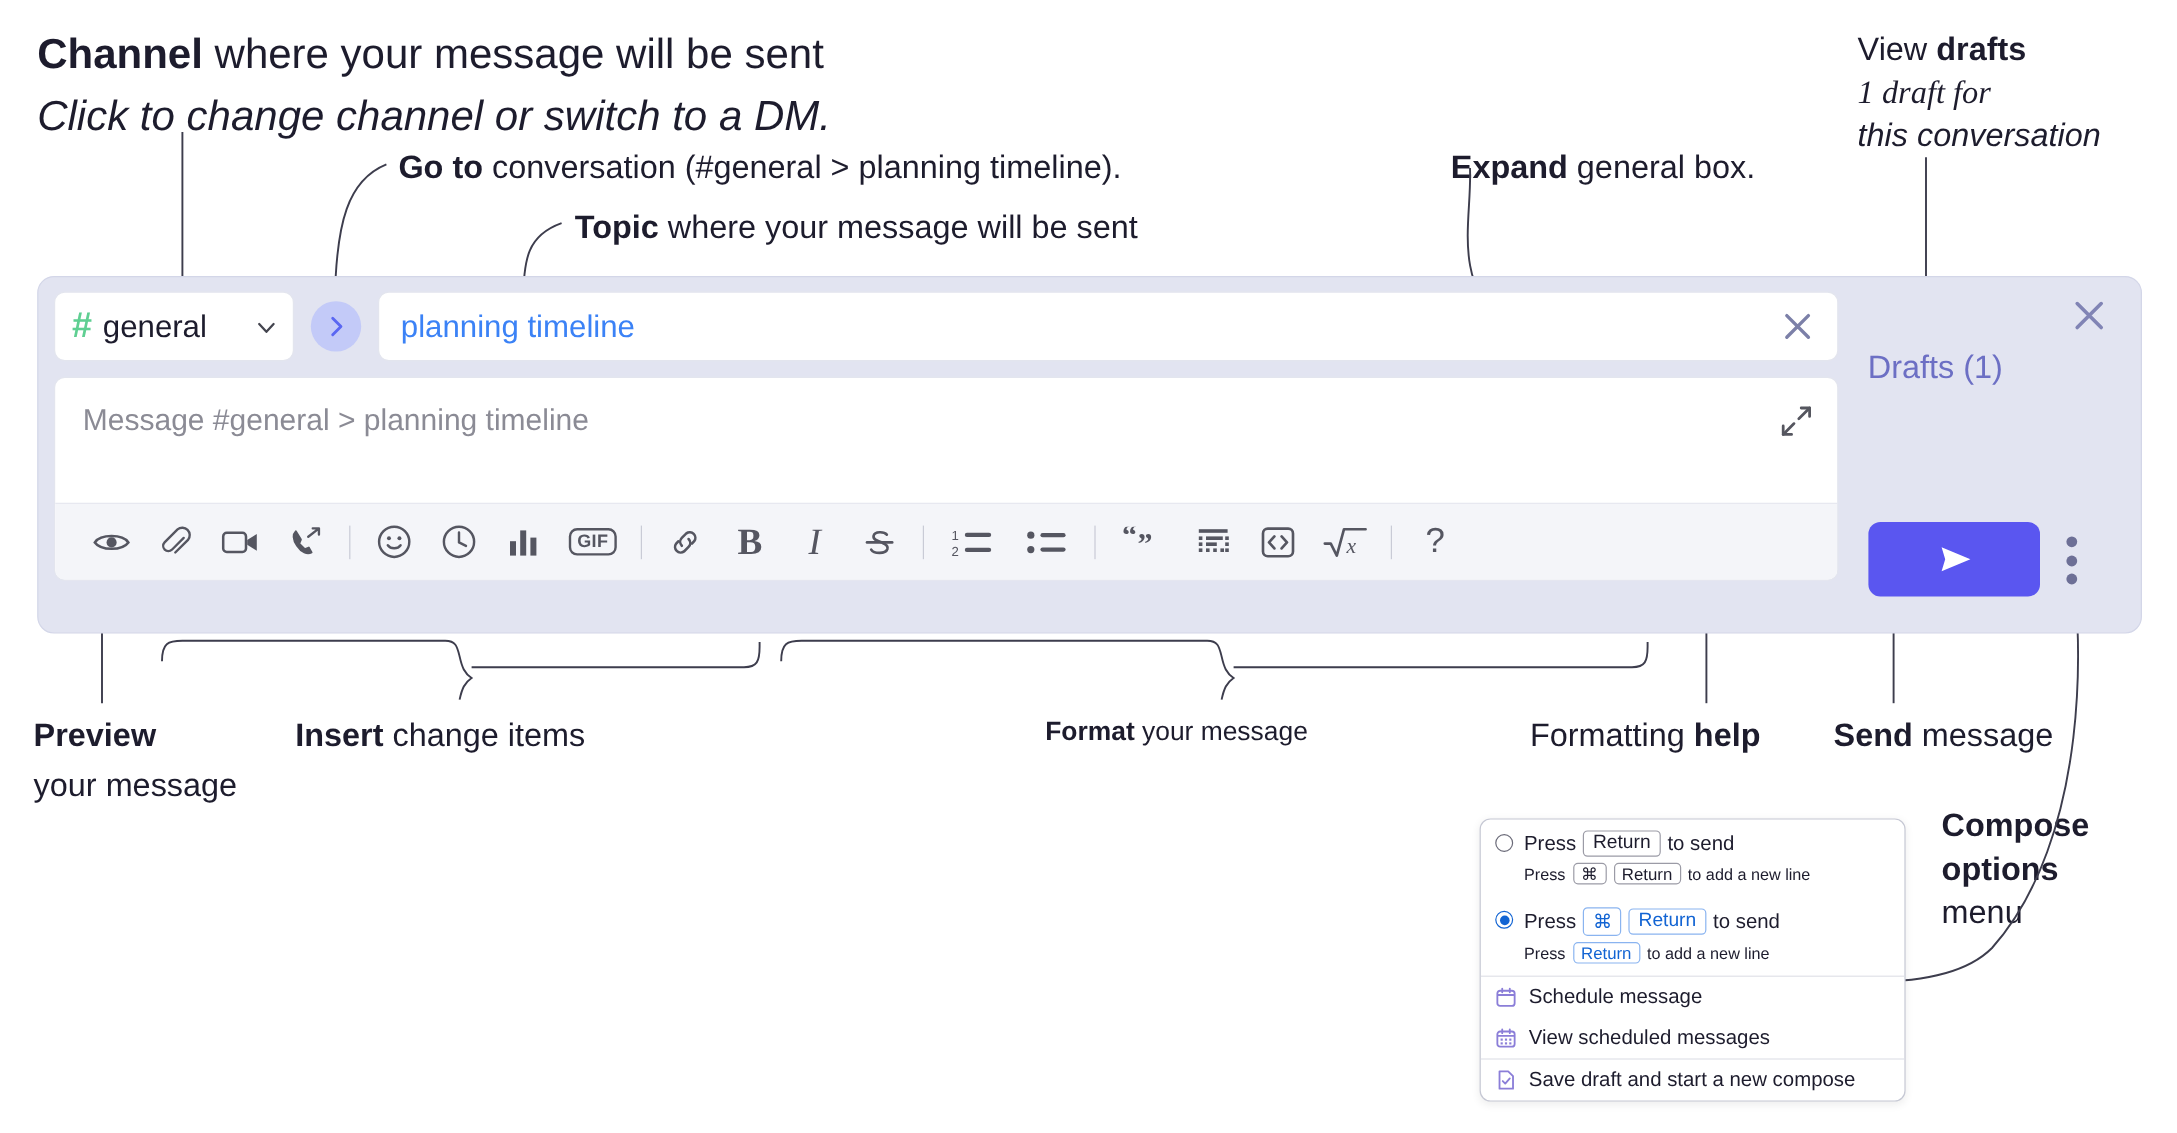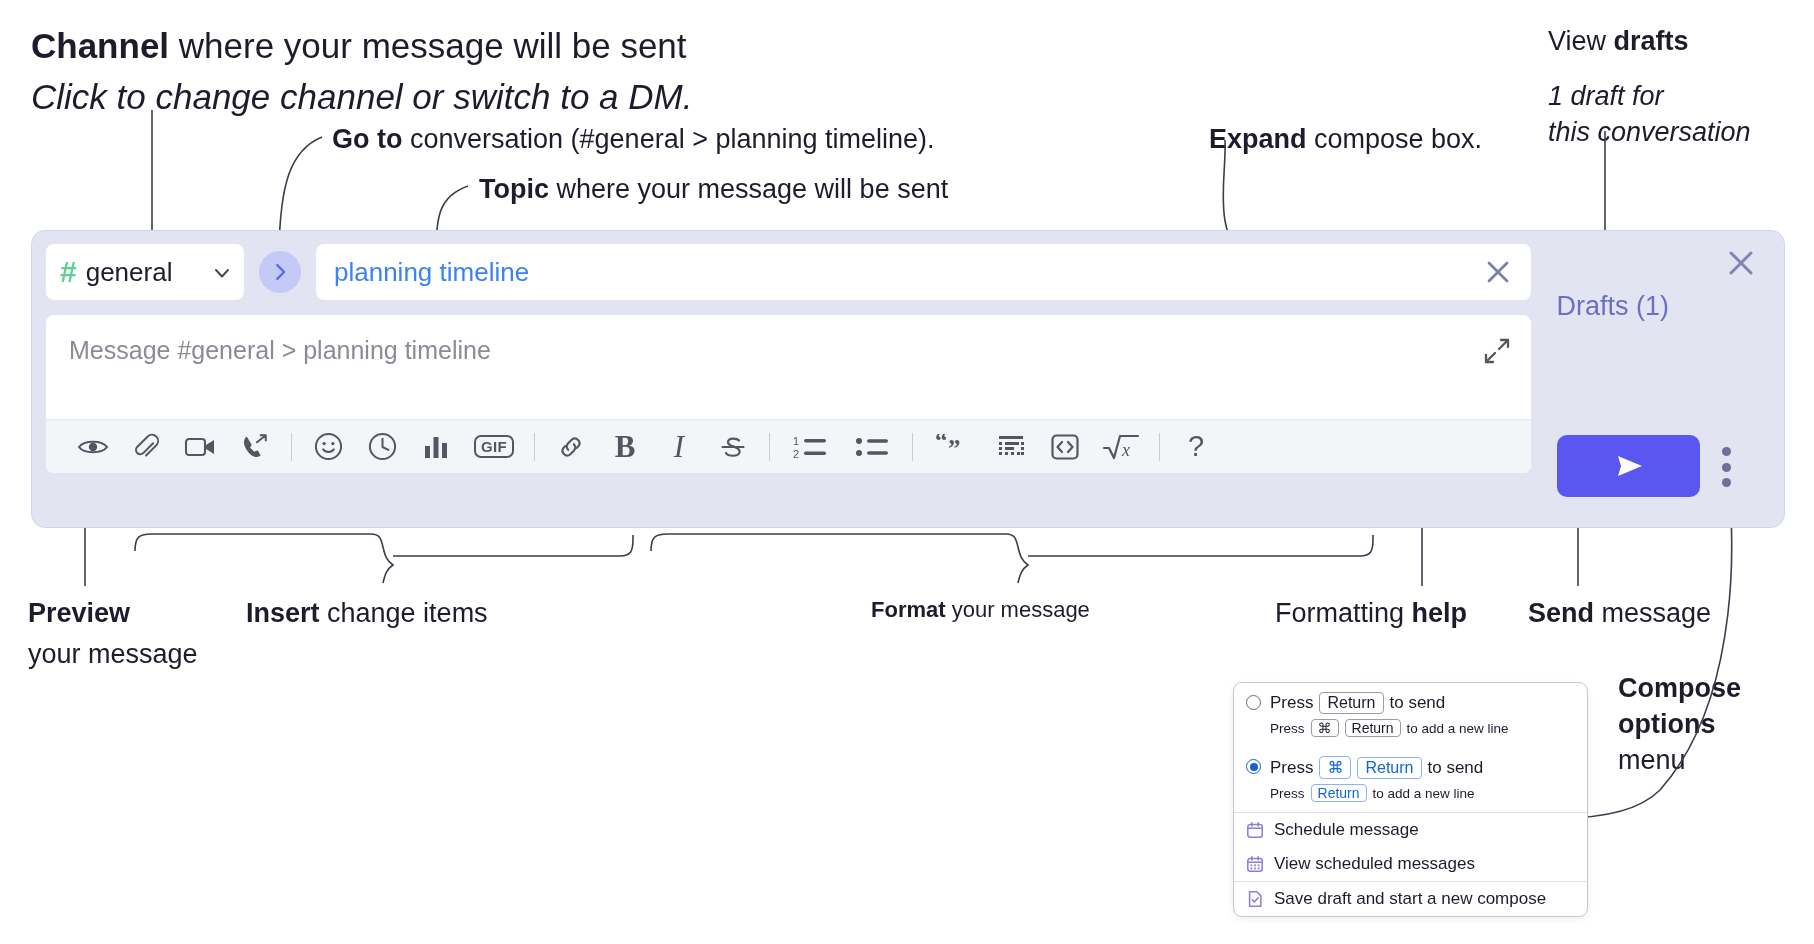--- a/index.html
+++ b/index.html
@@ -47,21 +47,21 @@
 
   .msg-box {
     margin-top:13px; background:#fff; border:1px solid #e3e5ee; border-radius:9px;
     overflow:hidden;
   }
   .msg-area { height:104px; position:relative; padding:21px 0 0 23px; }
   .msg-placeholder { font-size:25px; color:#8b8b95; }
   .expand-btn { position:absolute; right:20px; top:22px; width:28px; height:28px; cursor:pointer; }
 
   .toolbar {
-    height:54px; background:#f4f5f9; border-top:1px solid #e7e8f0;
+    height:64px; background:#f4f5f9; border-top:1px solid #e7e8f0;
     display:flex; align-items:center; padding-left:20px; gap:0;
   }
   .tb { width:54px; height:46px; display:flex; align-items:center; justify-content:center; cursor:pointer; color:#555661; }
   .tb svg { display:block; }
   .sep { width:1px; height:28px; background:#c9cbd6; margin:0 9px; flex:0 0 auto; }
   .gifbox {
     border:2.5px solid #555661; border-radius:7px; padding:1px 5px;
     font-size:15px; font-weight:700; letter-spacing:.3px; color:#555661;
     font-family:"Liberation Sans", sans-serif;
   }
@@ -111,26 +111,26 @@
 
 <div class="ann" style="left:332px; top:122px; font-size:27px;">
   <b>Go to</b><span> conversation (#general &gt; planning timeline).</span>
 </div>
 
 <div class="ann" style="left:479px; top:172px; font-size:27px;">
   <b>Topic</b><span> where your message will be sent</span>
 </div>
 
 <div class="ann" style="left:1209px; top:122px; font-size:27px;">
-  <b>Expand</b><span> compose box.</span>
+  <b>Expand</b><span> general box.</span>
 </div>
 
 <div class="ann" style="left:1548px; top:24px; font-size:27px; text-align:left;">
   <div><span>View </span><b>drafts</b></div>
-  <div style="margin-top:20px;"><i>1 draft for</i></div>
+  <div style="margin-top:1px;font-family:Liberation Serif, serif;"><i>1 draft for</i></div>
   <div style="margin-top:2px;"><i>this conversation</i></div>
 </div>
 
 <div class="ann" style="left:28px; top:596px; font-size:27px;">
   <div><b>Preview</b></div>
   <div style="margin-top:6px;"><span>your message</span></div>
 </div>
 
 <div class="ann" style="left:246px; top:596px; font-size:27px;">
   <b>Insert</b><span> change items</span>

